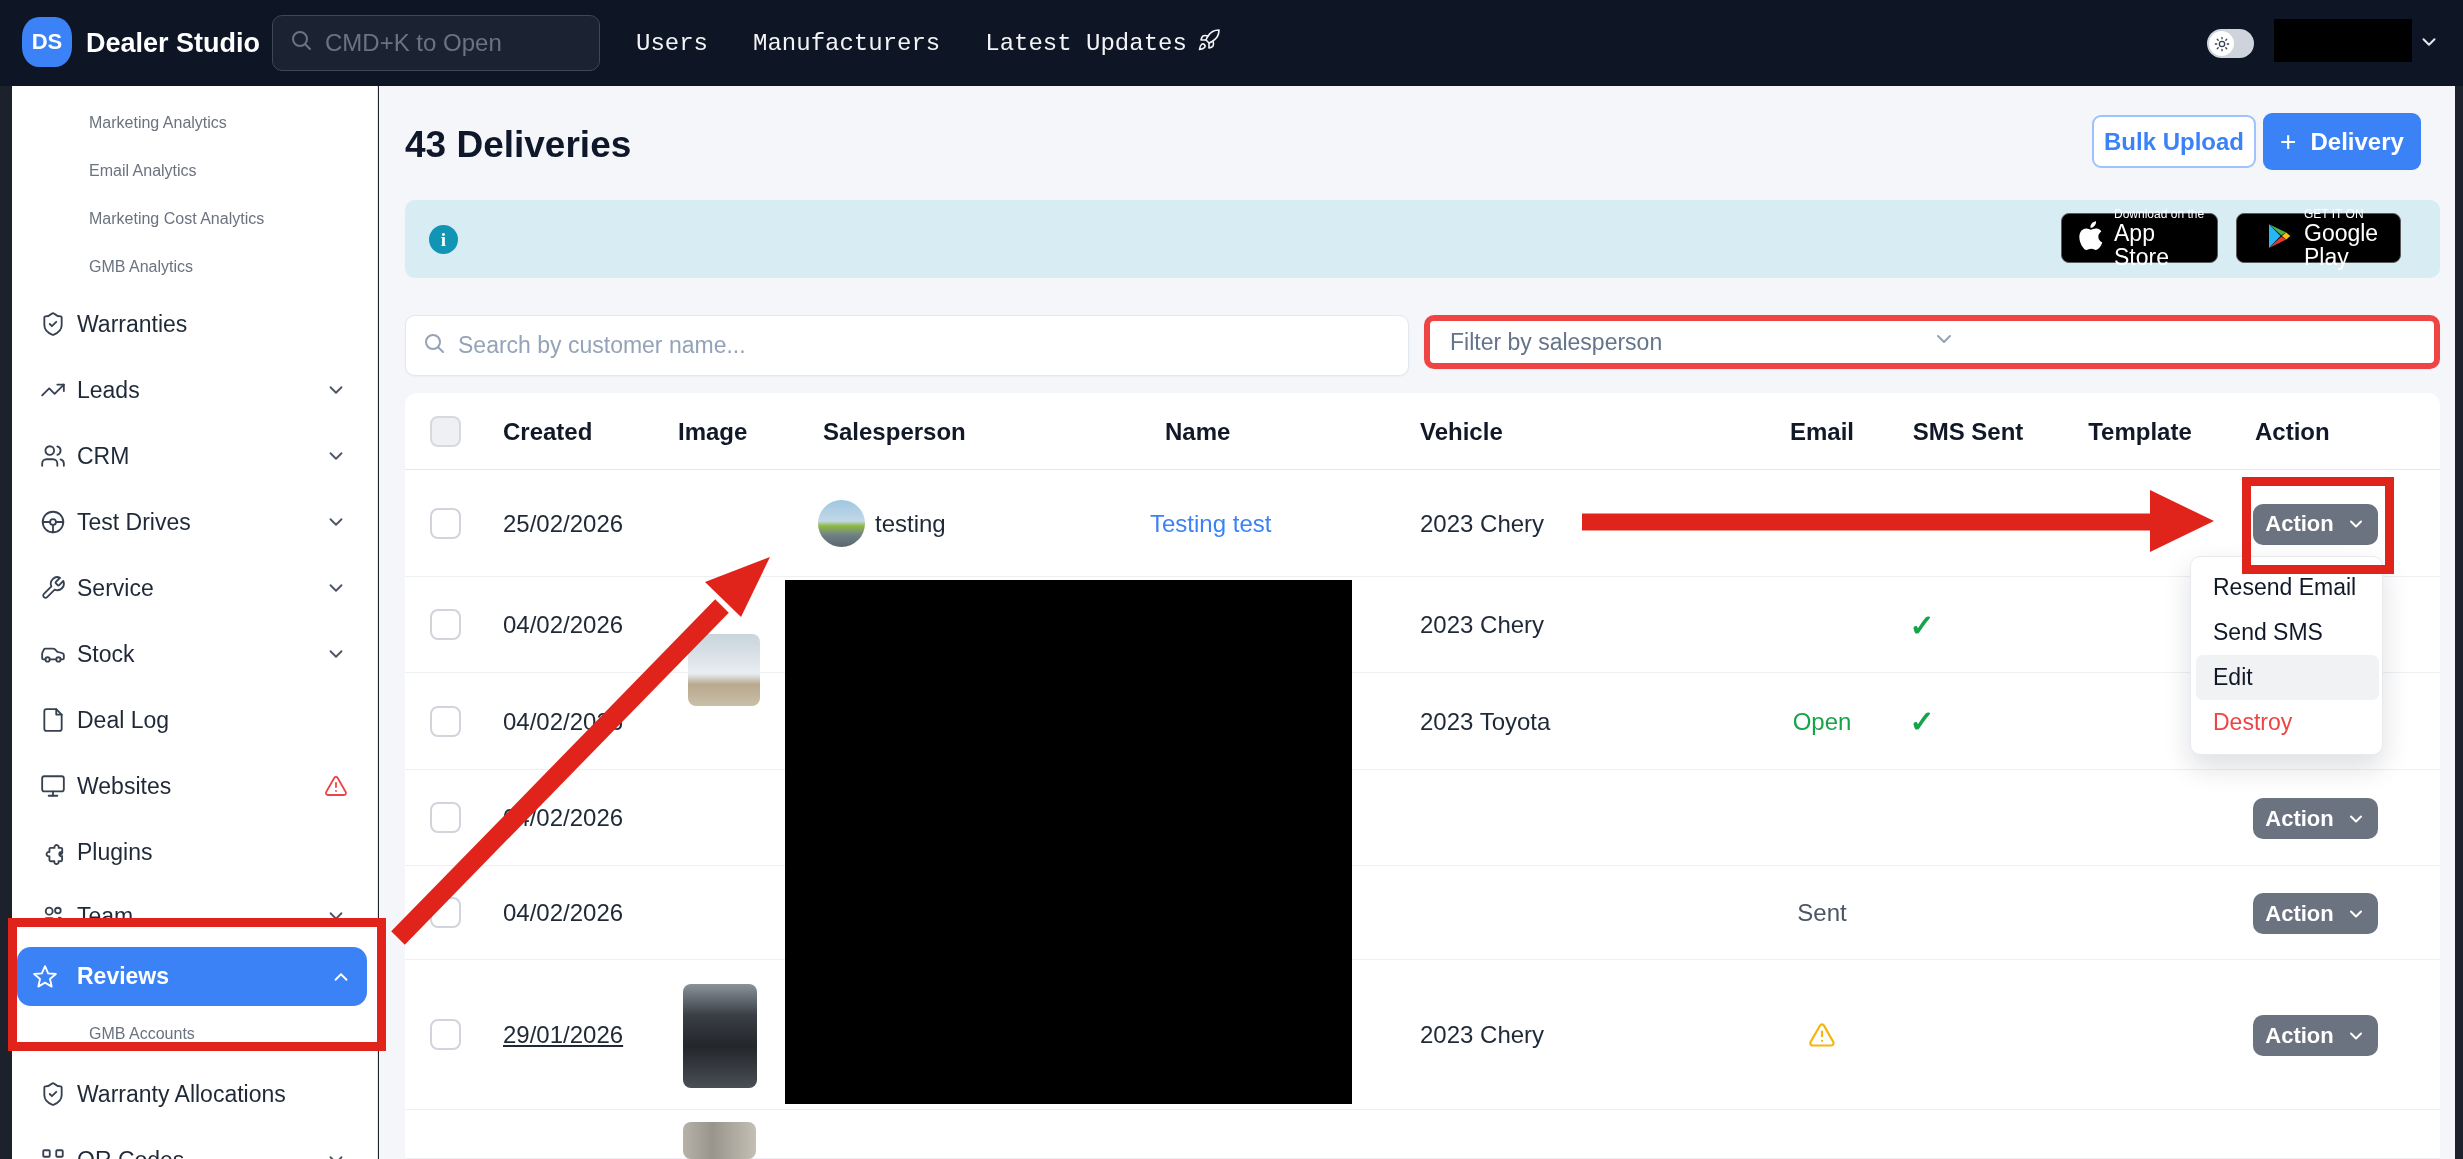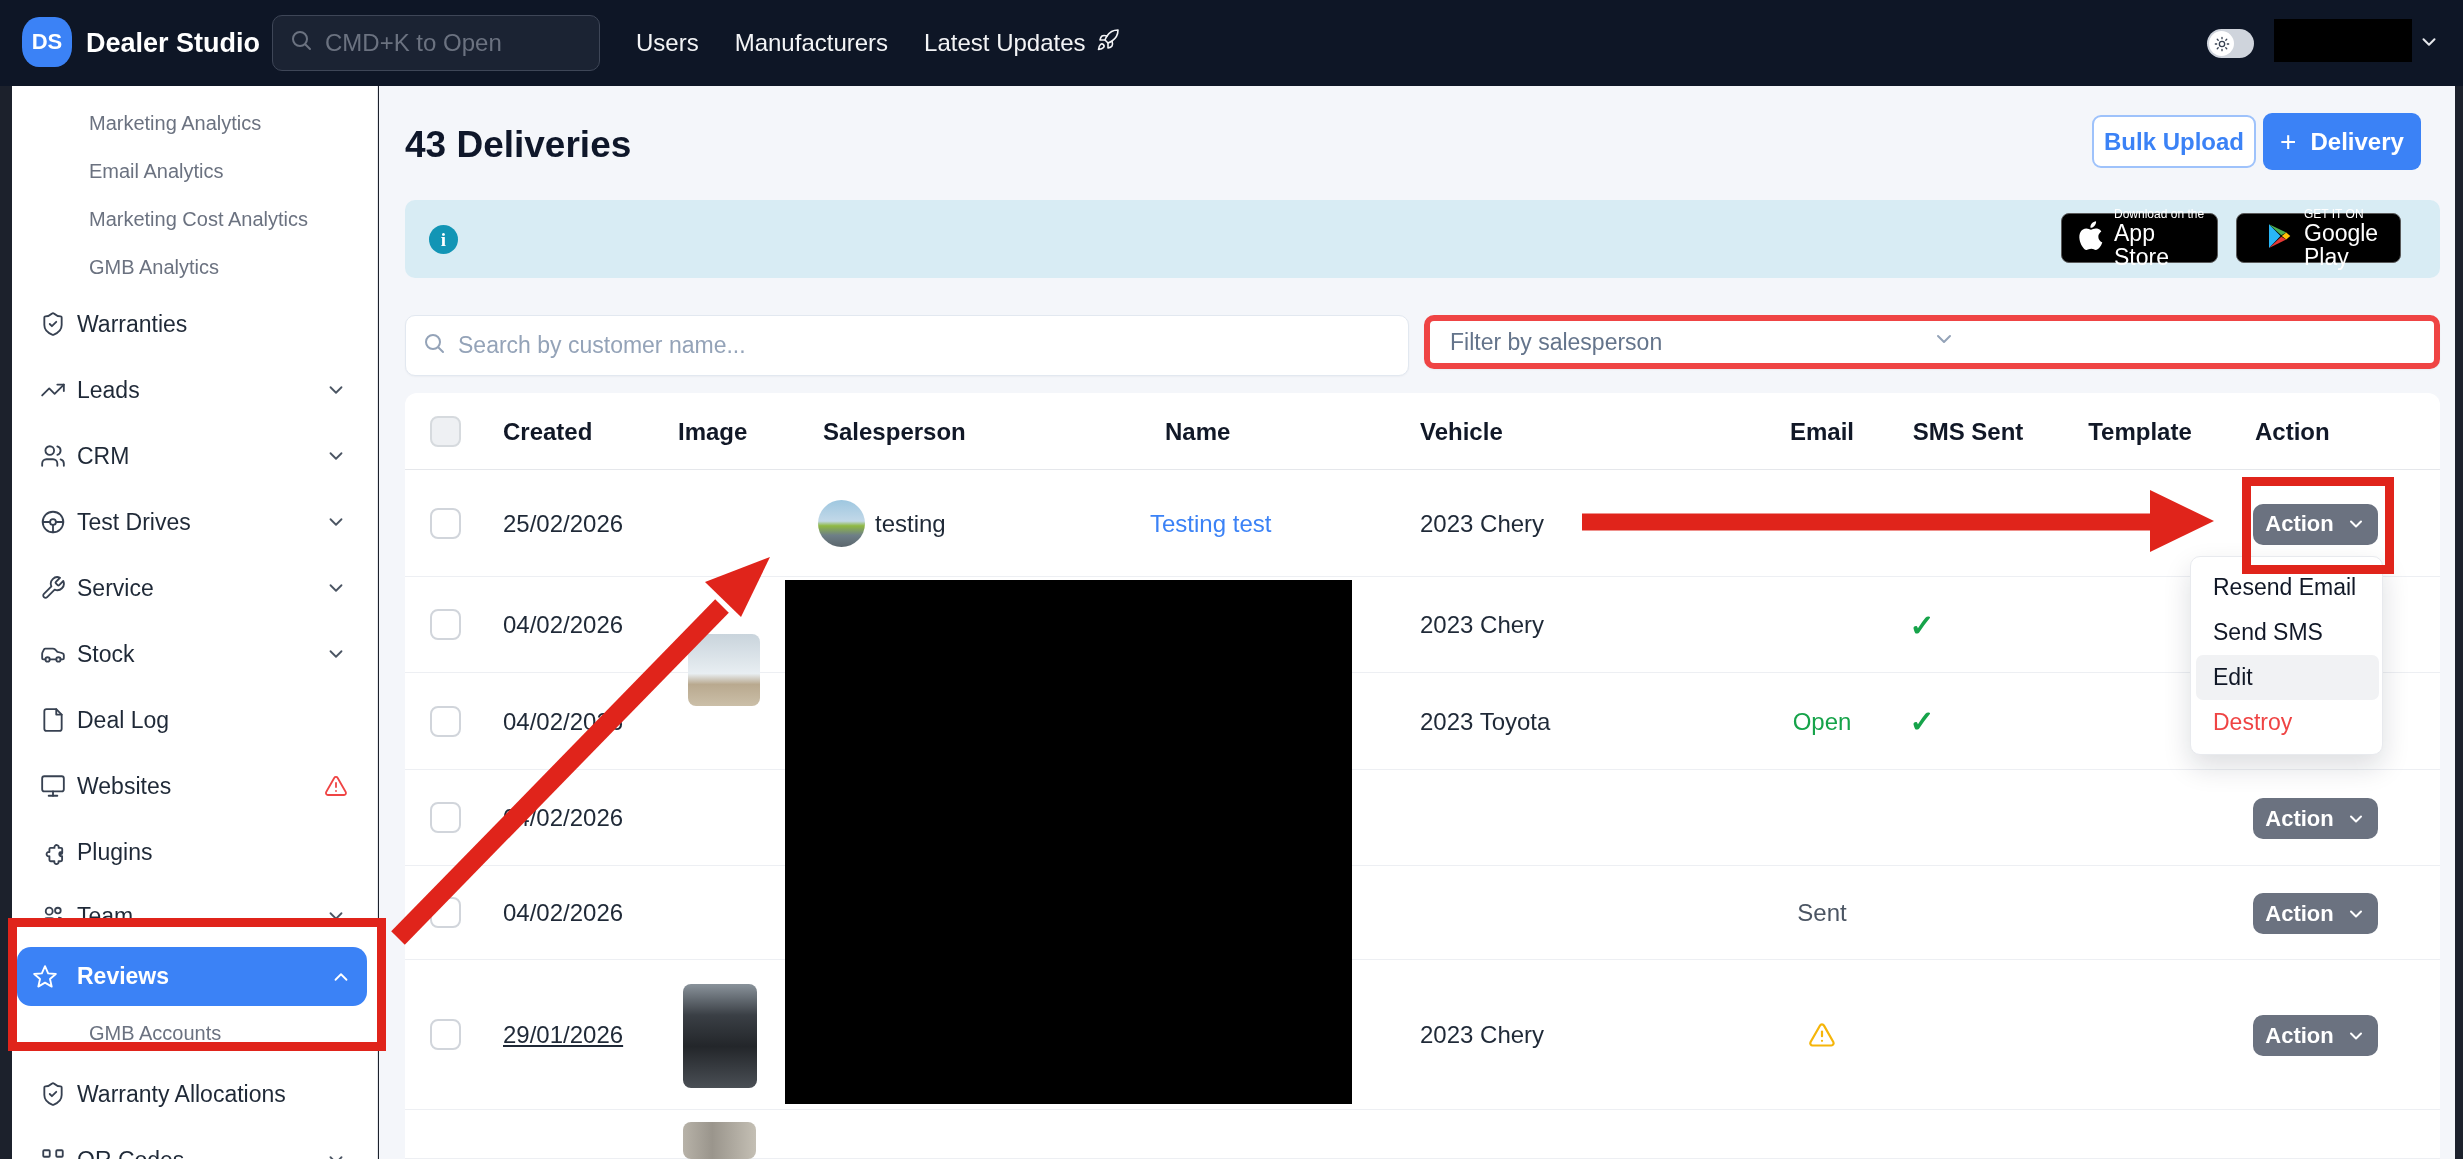--- a/index.html
+++ b/index.html
@@ -8,35 +8,35 @@
   #app { position:absolute; inset:0; }
 
   
   #navbar { position:absolute; left:0; top:0; width:2463px; height:86px; background:#0e1626; z-index:10; }
   .nv-logo { position:absolute; left:22px; top:17px; width:50px; height:50px; border-radius:17px 17px 17px 17px / 20px 20px 20px 20px;
     background:#3b82f6; color:#fff; font-weight:700; font-size:22px; display:flex; align-items:center; justify-content:center; }
   .nv-brand { position:absolute; left:86px; top:0; height:86px; display:flex; align-items:center; color:#fff; font-size:27px; font-weight:600; }
   .nv-search { position:absolute; left:272px; top:15px; width:328px; height:56px; background:#1b2333; border:1px solid #3e4657;
     border-radius:10px; display:flex; align-items:center; padding:0 16px; gap:12px; }
   .nv-search span { color:#6b7280; font-size:24px; }
-  .nv-links { position:absolute; left:636px; top:0; height:86px; display:flex; align-items:center; gap:36px; }
+  .nv-links { position:absolute; left:636px; top:0; height:86px; display:flex; align-items:center; gap:45px;font-family:Liberation Mono, monospace; }
   .nv-link { color:#f3f4f6; font-size:24px; font-weight:500; display:flex; align-items:center; gap:10px; cursor:pointer; }
   .nv-toggle { position:absolute; left:2207px; top:29px; width:47px; height:29px; border-radius:15px; background:#cfd4dc; }
   .nv-knob { position:absolute; left:2px; top:2px; width:25px; height:25px; border-radius:50%; background:#fff;
     display:flex; align-items:center; justify-content:center; }
   .nv-user { position:absolute; left:2274px; top:19px; width:138px; height:43px; background:#000; }
   .nv-chevron { position:absolute; left:2418px; top:31px; }
 
   
   #sidebar { position:absolute; left:12px; top:86px; width:366px; height:1073px; background:#ffffff;
     border-right:1px solid #e5e7eb; overflow:hidden; z-index:5; }
   .sb-item { position:absolute; left:0; width:366px; display:flex; align-items:center; cursor:pointer; }
   .sb-icon { position:absolute; left:28px; width:26px; height:26px; display:flex; align-items:center; justify-content:center; }
   .sb-label { position:absolute; left:65px; font-size:23px; color:#1f2937; white-space:nowrap; }
-  .sb-sub { position:absolute; left:77px; font-size:20px; color:#6b7280; white-space:nowrap; }
+  .sb-sub { position:absolute; left:77px; font-size:16px; color:#6b7280; white-space:nowrap; }
   .sb-right { position:absolute; left:310px; width:28px; height:28px; display:flex; align-items:center; justify-content:center; }
   .sb-pill { position:absolute; left:5px; width:350px; background:var(--accent); border-radius:14px; }
   .sb-pill .sb-label { color:#fff; font-weight:700; }
 
   
   #main { position:absolute; left:379px; top:86px; width:2076px; height:1073px; background:#f4f6fa; }
   #page-title { position:absolute; left:26px; top:38px; font-size:37px; font-weight:700; color:#0f172a; }
   .btn-outline { position:absolute; left:1713px; top:29px; width:164px; height:53px; background:#fff; border:2px solid #9ec2fb;
     border-radius:9px; color:var(--accent); font-size:24px; font-weight:600; display:flex; align-items:center; justify-content:center; cursor:pointer; }
   .btn-primary { position:absolute; left:1884px; top:27px; width:158px; height:57px; background:var(--accent); border:none;

